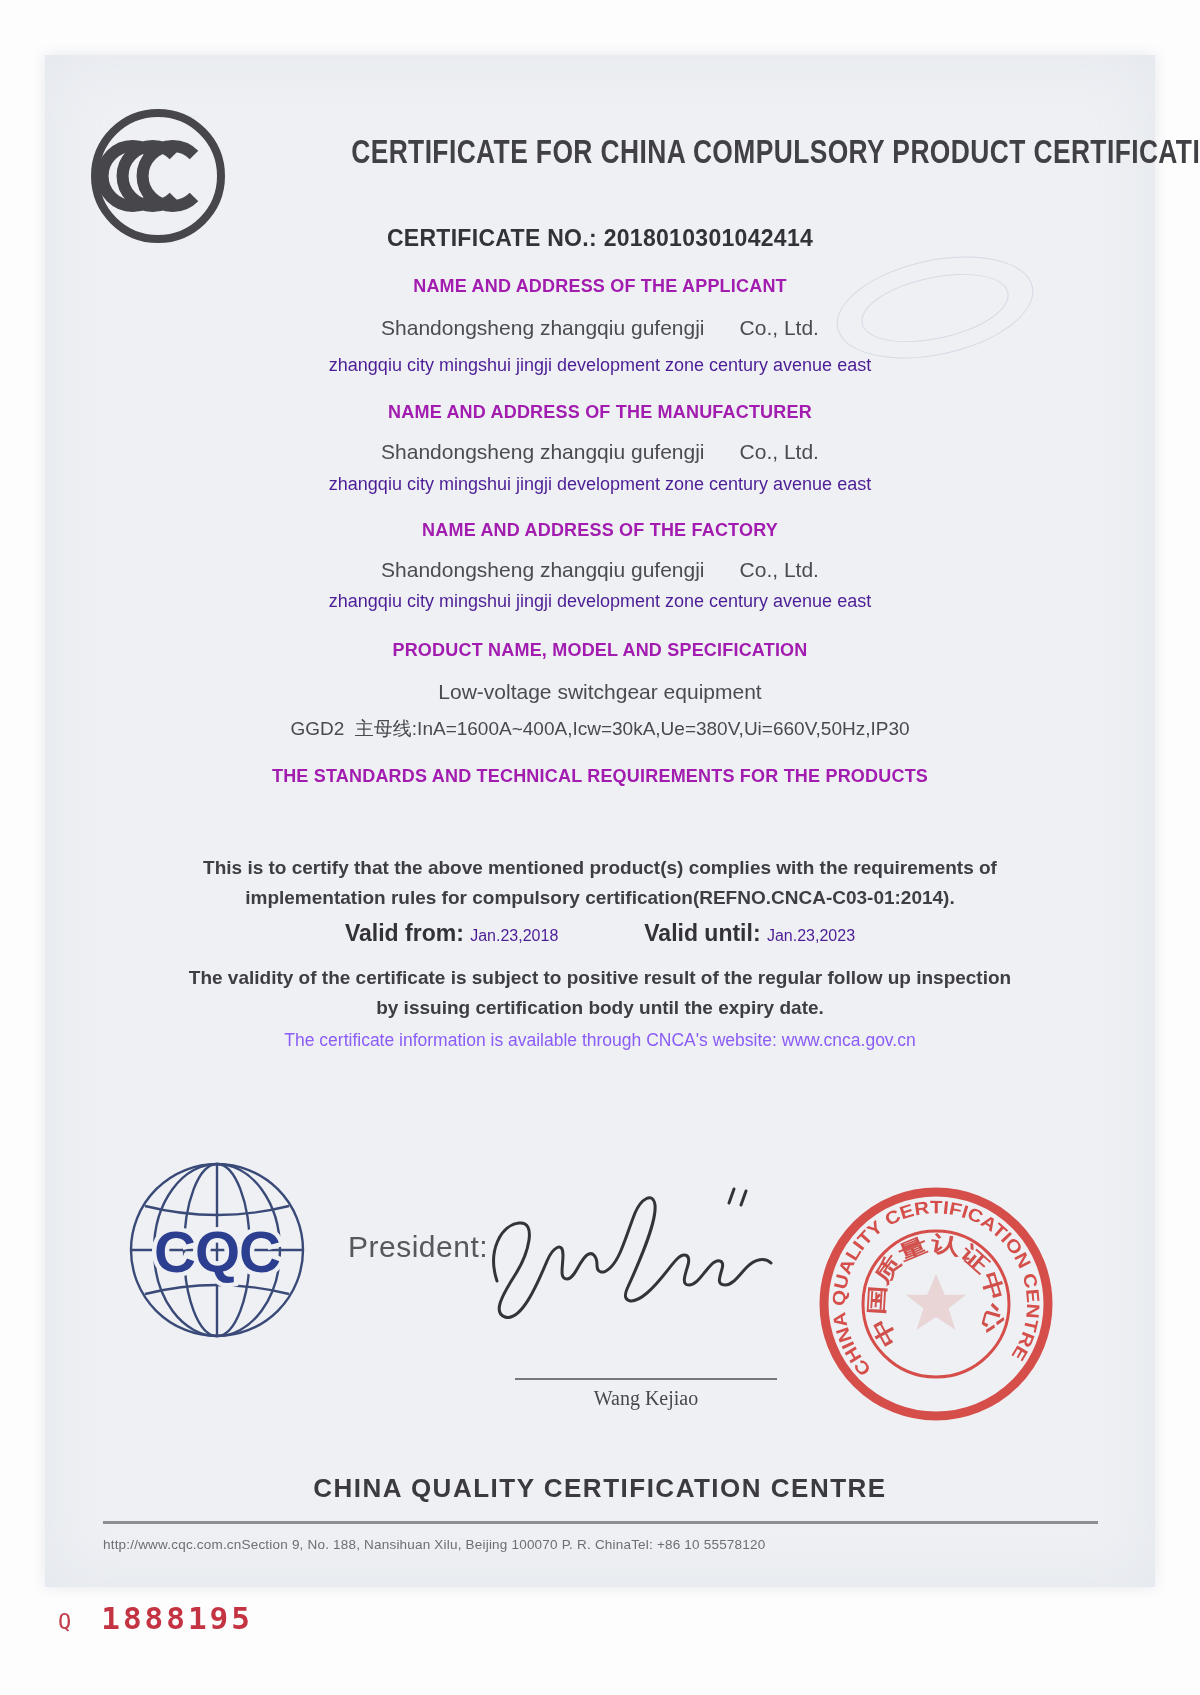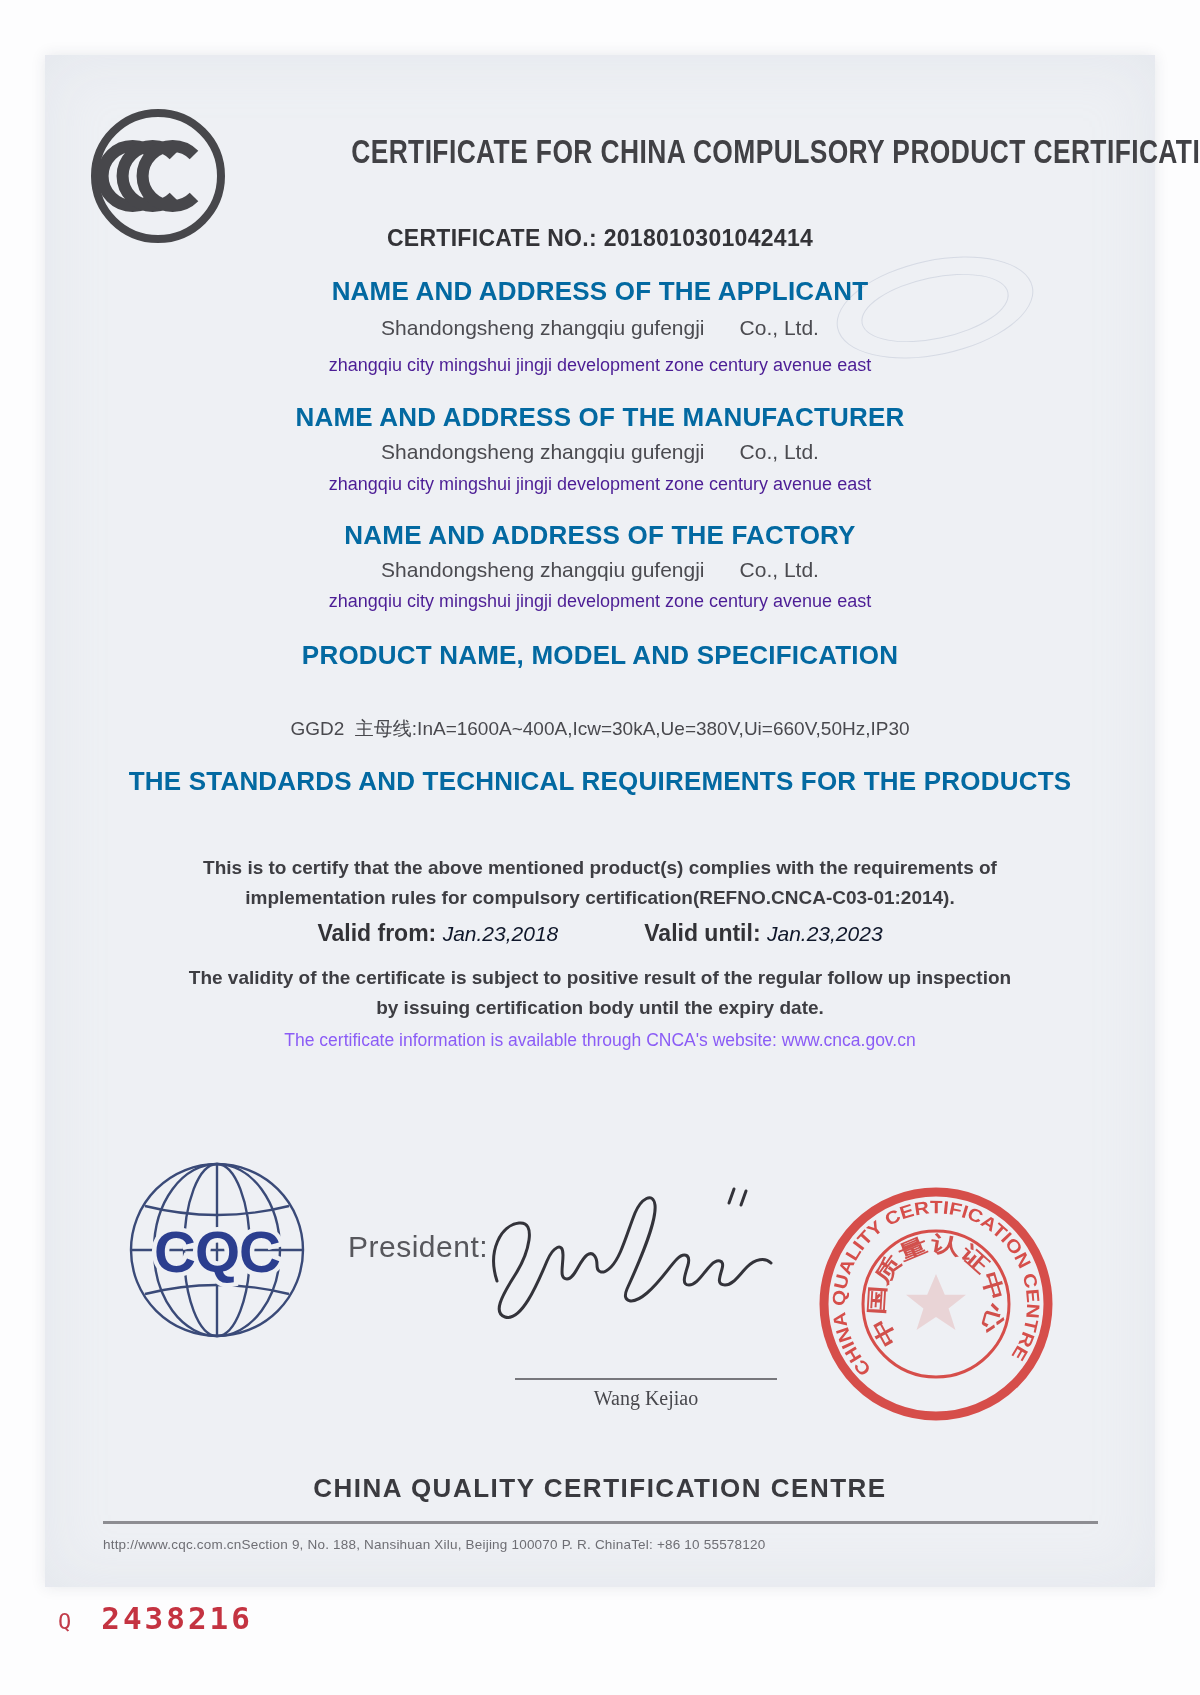--- a/index.html
+++ b/index.html
@@ -22,39 +22,39 @@
   .cert-title {
     position:absolute; left:195px; top:78px; width:880px; text-align:center;
   }
   .cert-title span {
     display:inline-block; white-space:nowrap;
     font-size:33px; font-weight:700; color:#414145; letter-spacing:.5px;
     transform:scaleX(.8); transform-origin:center;
   }
 
   .certno   { font-size:23px; font-weight:700; color:#333337; letter-spacing:.3px; }
-  .heading  { font-size:26px; font-weight:700; color:#0369a1; letter-spacing:.2px; }
+  .heading  { font-size:18px; font-weight:700; color:#a21caf; letter-spacing:.2px; }
   .name     { font-size:21px; color:#4b4b50; }
   .addr     { font-size:18px; color:#4c1d95; }
   .spec     { font-size:19px; color:#49494e; }
   .gbvalue  { font-size:22px; color:#3f3f44; letter-spacing:.5px; }
 
   .para {
     position:absolute; left:50%; transform:translateX(-50%);
     width:850px; text-align:center;
     font-size:19px; font-weight:700; color:#3d3d42; line-height:1.58;
   }
   .note-plain {
     position:absolute; left:0; width:100%; text-align:center;
     font-size:17.5px; color:#8b5cf6;
   }
 
   .valid-row { position:absolute; left:0; width:100%; text-align:center; white-space:pre; }
   .valid-label { font-size:23px; font-weight:700; color:#323236; }
-  .valid-value { font-size:21px; color:#0f172a;font-style:italic; }
+  .valid-value { font-size:16px; color:#4c1d95; }
   .valid-gap   { display:inline-block; width:86px; }
 
   .president-label {
     position:absolute; left:303px; top:1175px;
     font-size:30px; color:#57575c; letter-spacing:.5px;
   }
   .sig-wrap { position:absolute; left:430px; top:1118px; width:300px; }
   .sig-line {
     position:absolute; left:470px; top:1323px; width:262px; height:0;
     border-top:2px solid #77777c;
@@ -118,20 +118,21 @@
 
   <div class="line heading" style="top:347px">NAME AND ADDRESS OF THE MANUFACTURER</div>
   <div class="line name" style="top:385px">Shandongsheng zhangqiu gufengji      Co., Ltd.</div>
   <div class="line addr" style="top:419px">zhangqiu city mingshui jingji development zone century avenue east</div>
 
   <div class="line heading" style="top:465px">NAME AND ADDRESS OF THE FACTORY</div>
   <div class="line name" style="top:503px">Shandongsheng zhangqiu gufengji      Co., Ltd.</div>
   <div class="line addr" style="top:536px">zhangqiu city mingshui jingji development zone century avenue east</div>
 
   <div class="line heading" style="top:585px">PRODUCT NAME, MODEL AND SPECIFICATION</div>
+  <div class="line name" style="top:625px">Low-voltage switchgear equipment</div>
   <div class="line spec" style="top:661px">GGD2  主母线:InA=1600A~400A,Icw=30kA,Ue=380V,Ui=660V,50Hz,IP30</div>
 
   <div class="line heading" style="top:711px">THE STANDARDS AND TECHNICAL REQUIREMENTS FOR THE PRODUCTS</div>
 
   <div class="para" style="top:798px">This is to certify that the above mentioned product(s) complies with the requirements of implementation rules for compulsory certification(REFNO.CNCA-C03-01:2014).</div>
 
   <div class="valid-row" style="top:865px"><span class="valid-label">Valid from: </span><span class="valid-value">Jan.23,2018</span><span class="valid-gap"></span><span class="valid-label">Valid until: </span><span class="valid-value">Jan.23,2023</span></div>
 
   <div class="para" style="top:908px; width:830px">The validity of the certificate is subject to positive result of the regular follow up inspection by issuing certification body until the expiry date.</div>
 
@@ -182,14 +183,14 @@
   <div class="footer-rule"></div>
   <div class="footer-row">
     <span>http://www.cqc.com.cn</span>
     <span>Section 9,  No. 188, Nansihuan Xilu, Beijing  100070 P. R. China</span>
     <span>Tel: +86 10 55578120</span>
   </div>
 </div>
 
 <div class="serial">
   <span class="q">Q</span>
-  <span class="num">2438216</span>
+  <span class="num">1888195</span>
 </div>
 
 </body></html>

